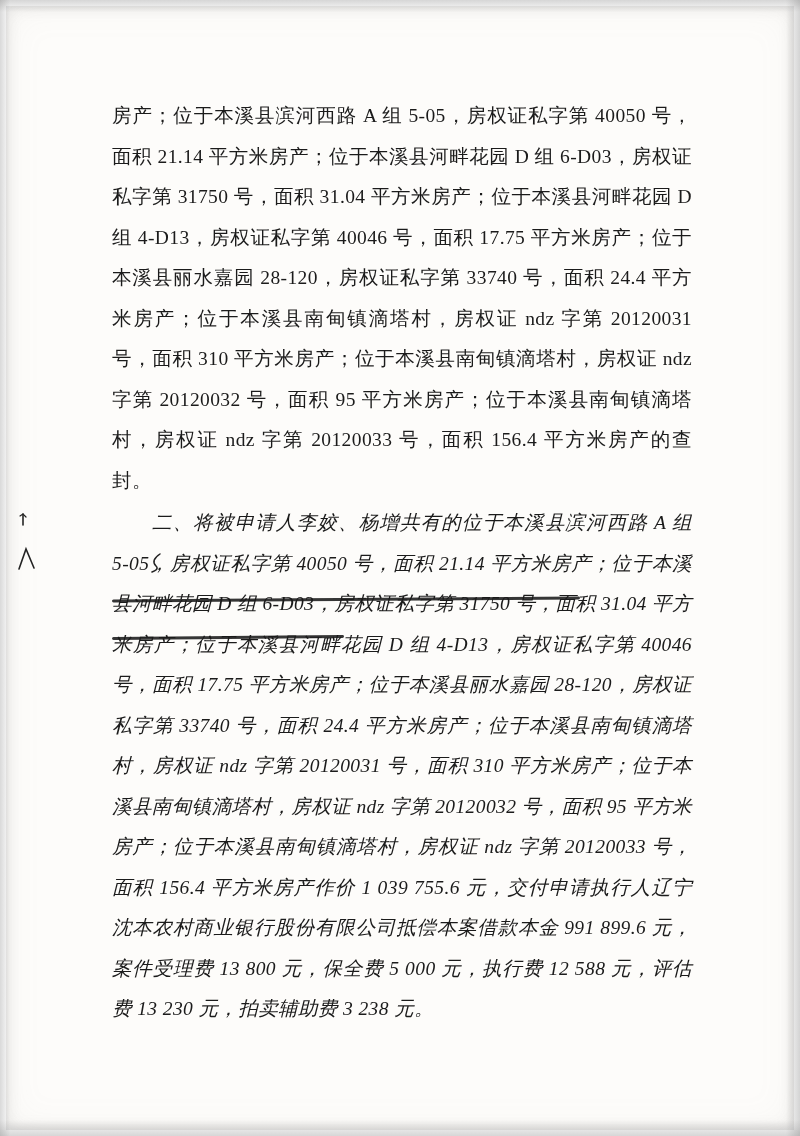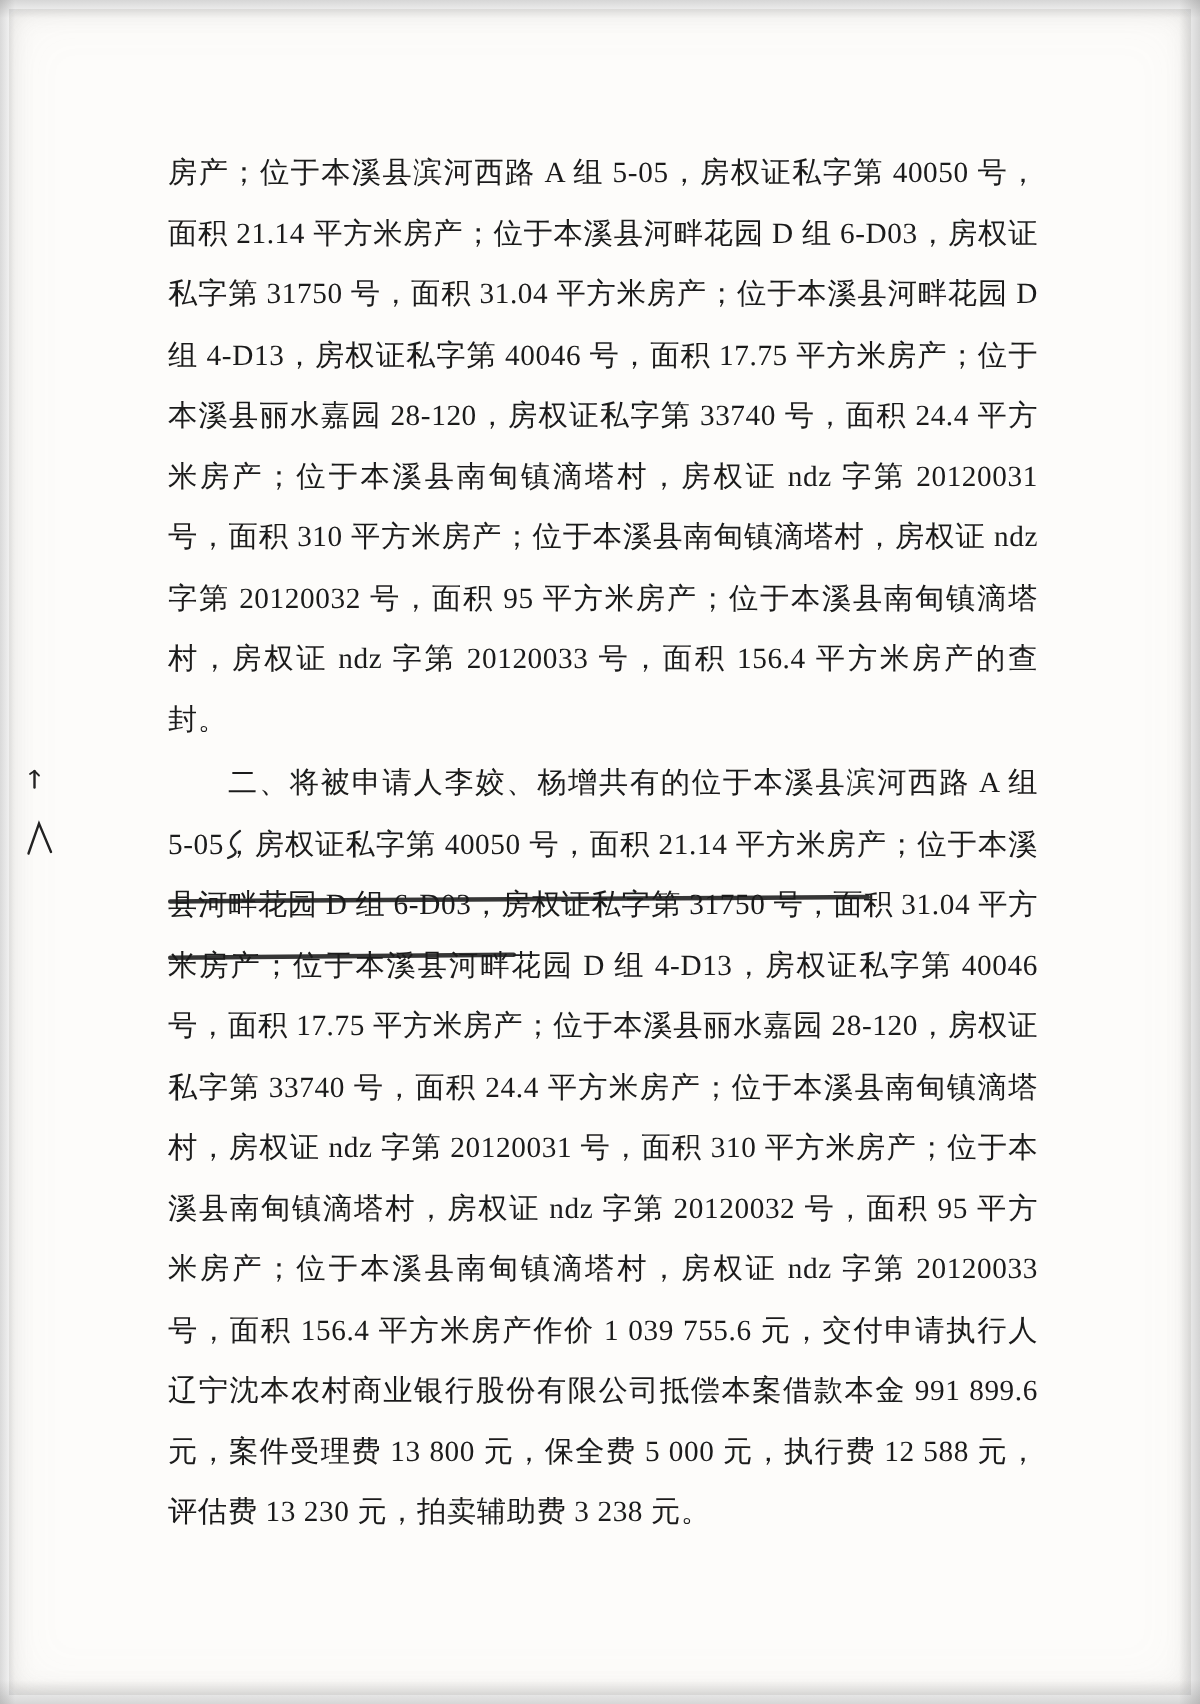--- a/index.html
+++ b/index.html
@@ -71,20 +71,21 @@
     color: #1b1b1b;
     font-size: 19.5px;
     line-height: 40.5px;
     text-align: justify;
     text-justify: inter-ideograph;
     letter-spacing: 0.4px;
     font-family: "Liberation Serif", "DejaVu Serif", serif;
   }
   .para-indent {
     text-indent: 40px;
+    font-style: italic;
   }
 
   
   .mark-underline-1 {
     position: absolute;
     left: 112px;
     top: 598px;
     width: 468px;
     height: 3px;
     background: #1a1a1a;

